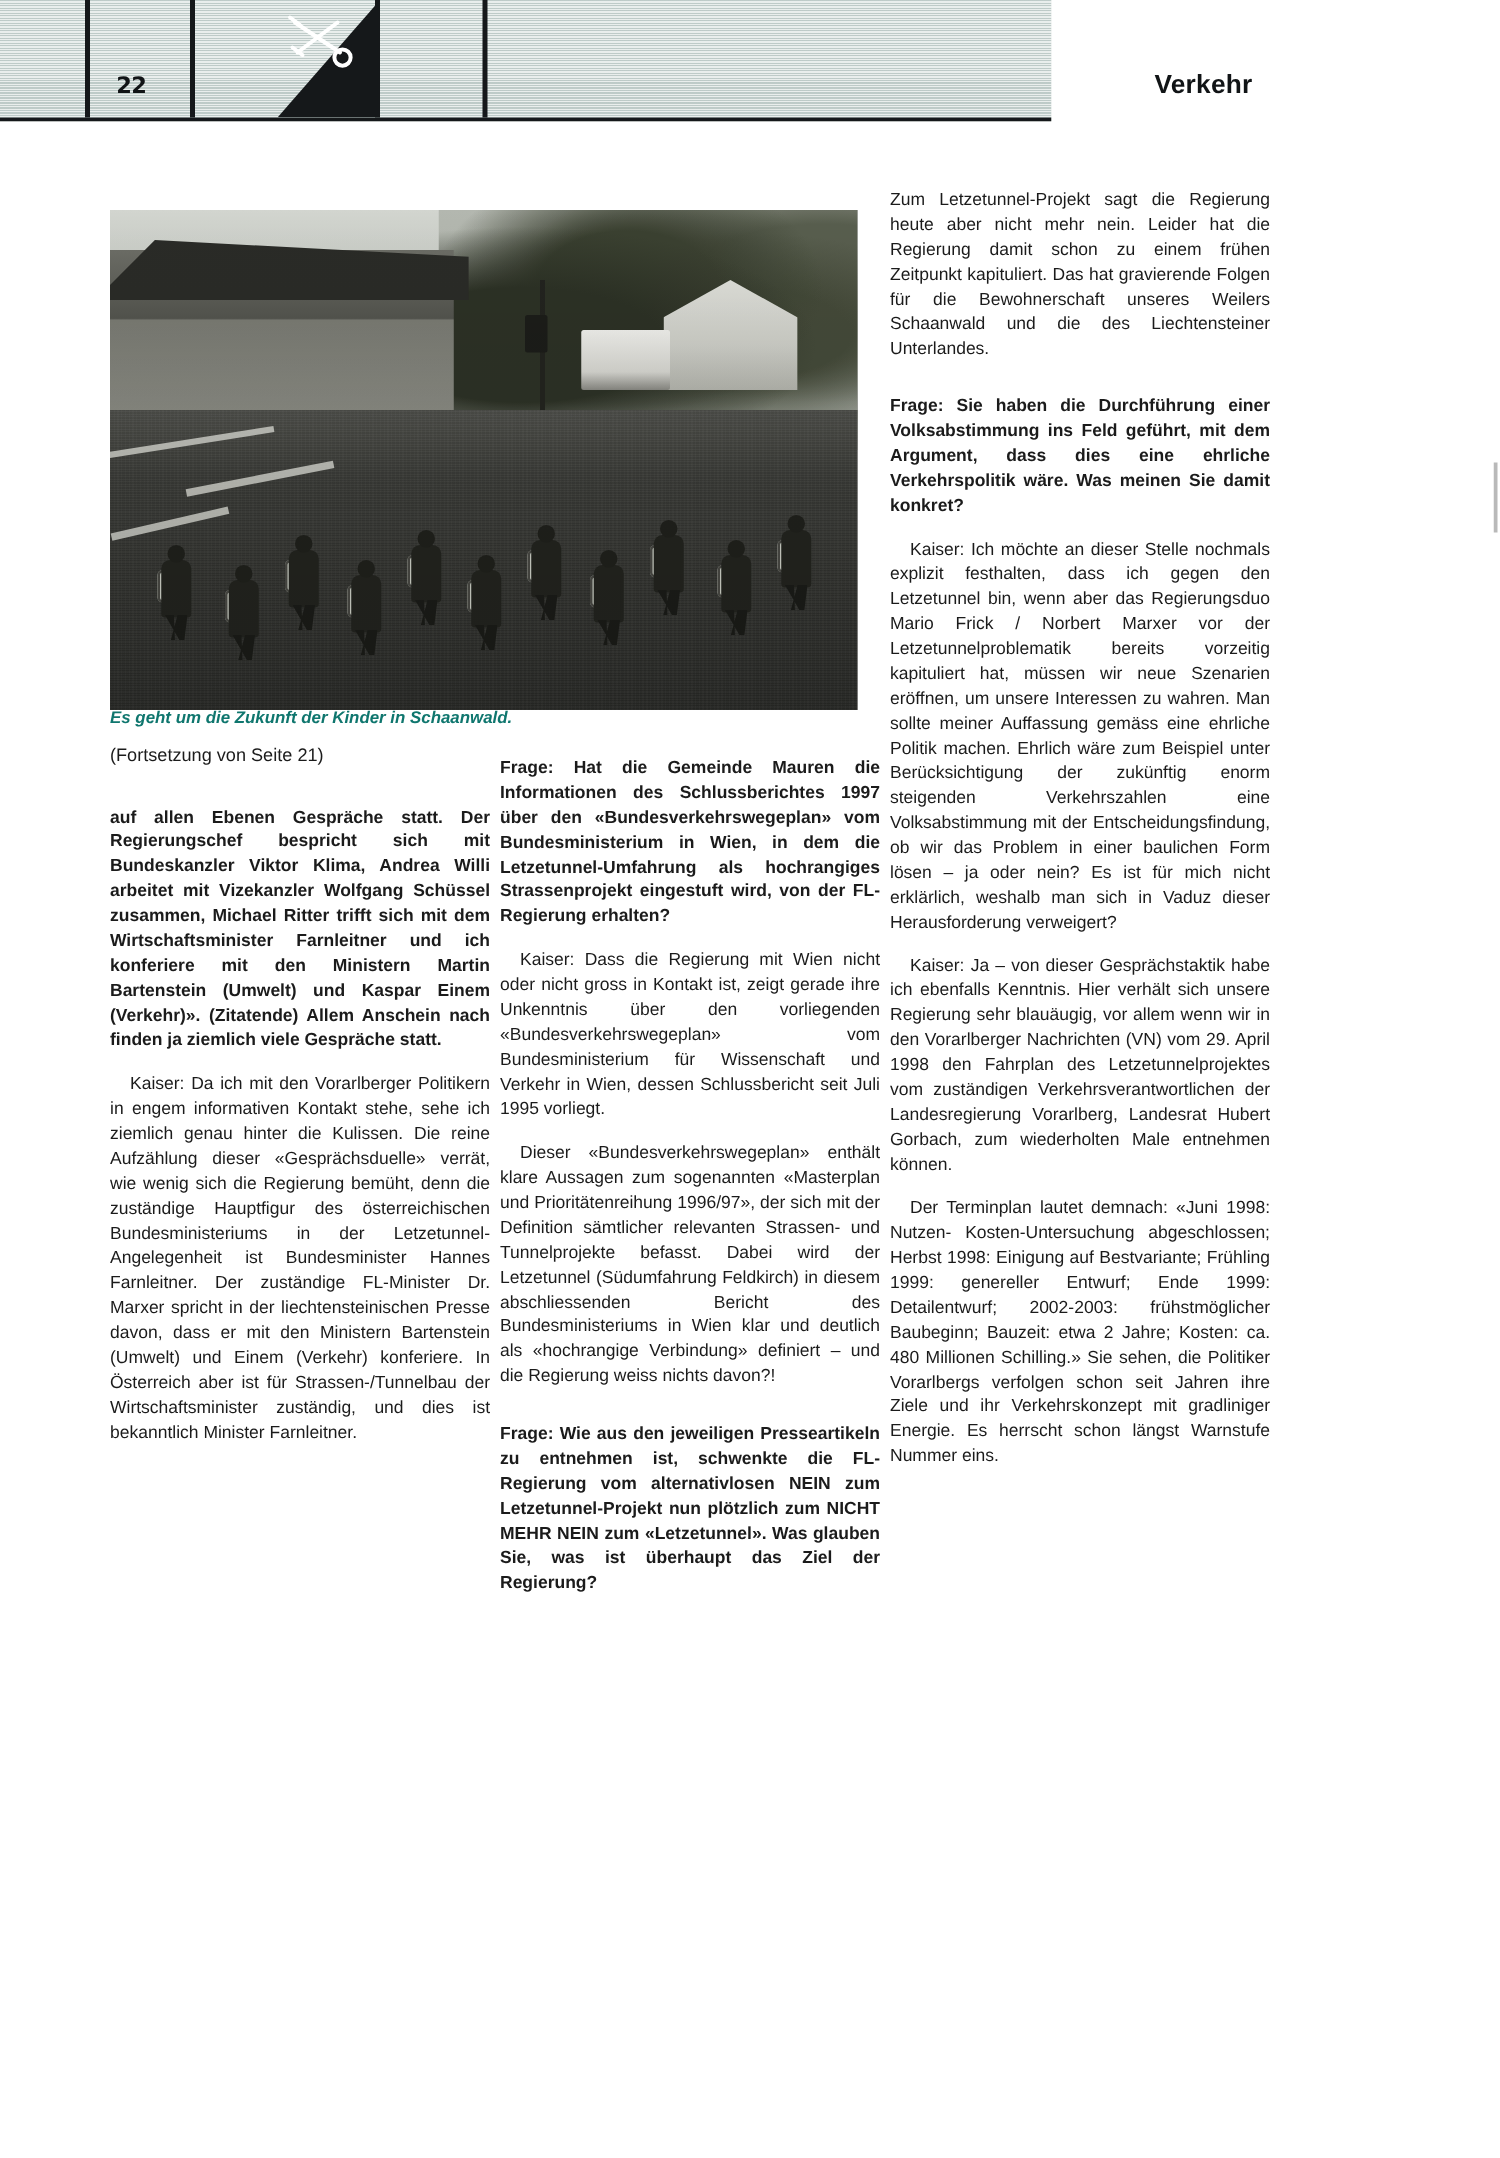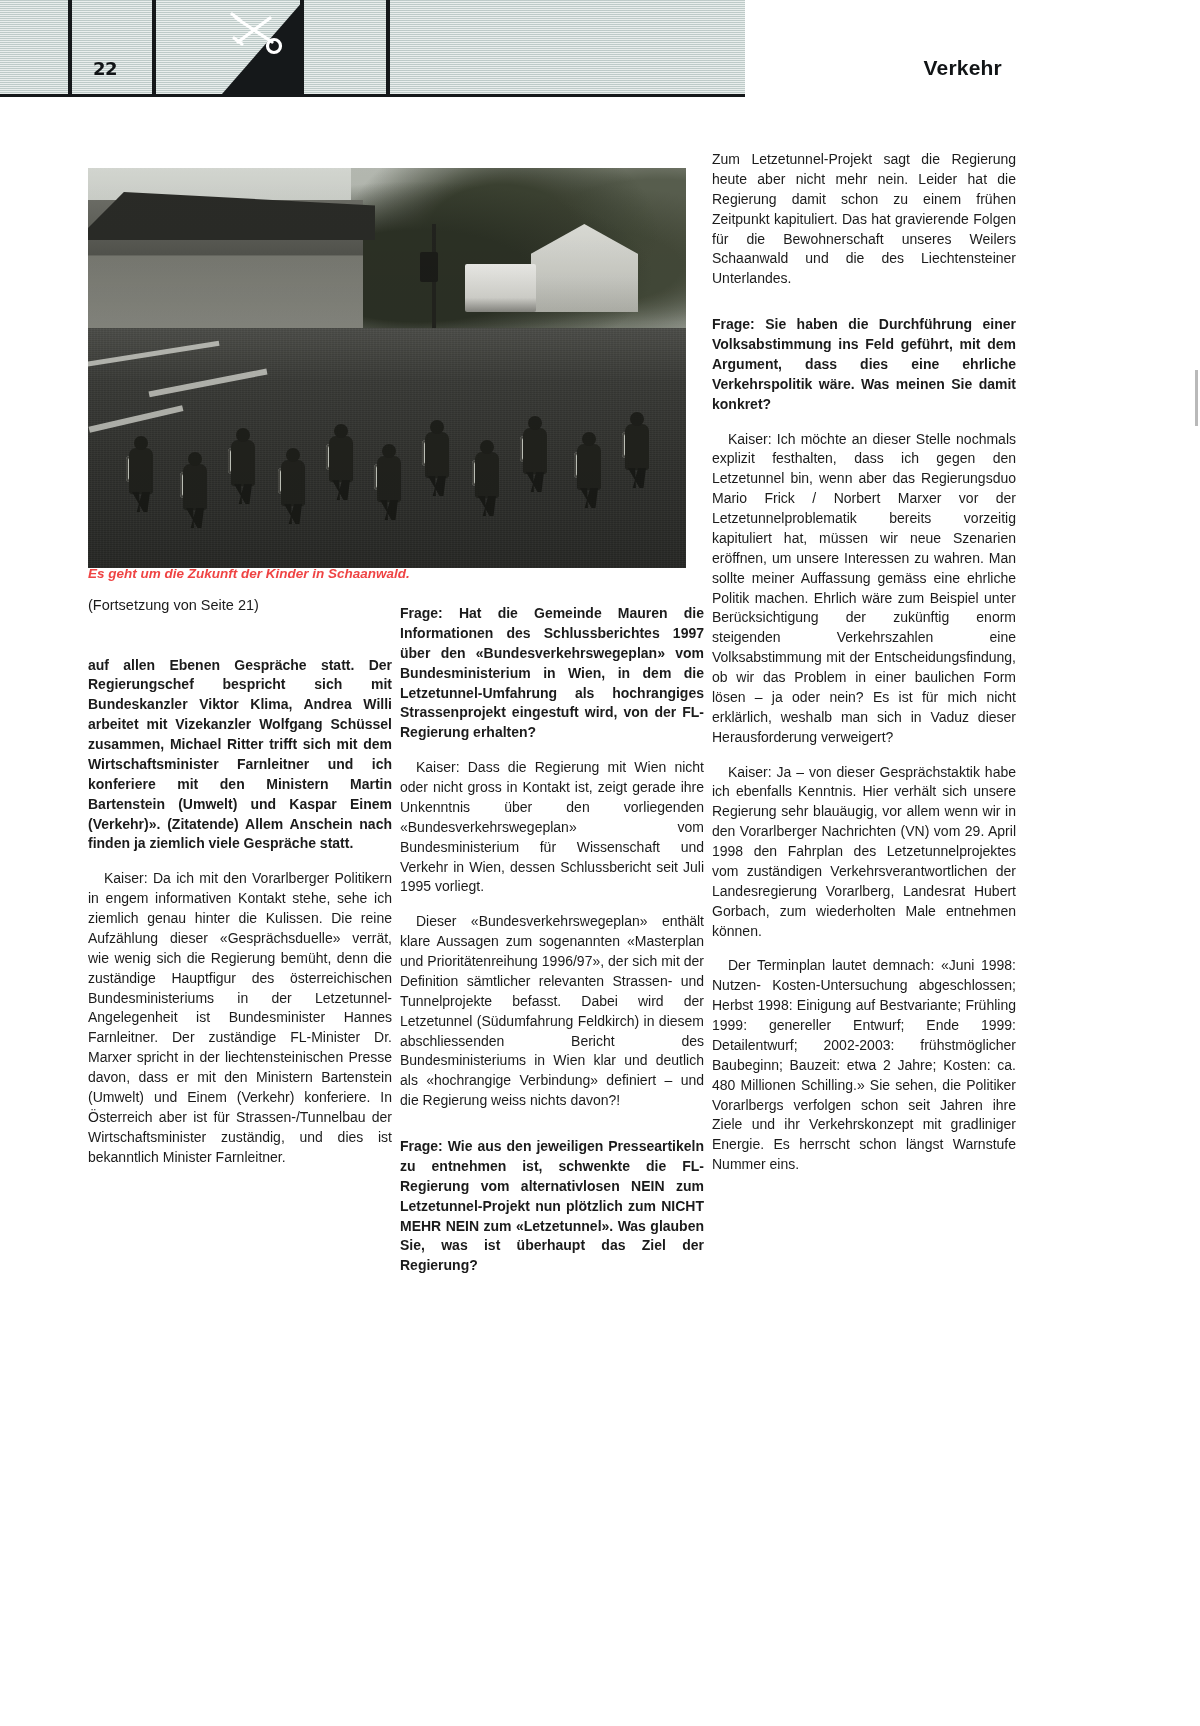--- a/index.html
+++ b/index.html
@@ -15,21 +15,21 @@
     font-family: "Liberation Sans", sans-serif;
     color: #1b1b1b;
     overflow: hidden;
   }
 
   
   .masthead {
     position: absolute;
     left: 0;
     top: 0;
-    width: 745px;
+    width: 841px;
     height: 97px;
     background: #cfd9d6;
     border-bottom: 3px solid #15181a;
     box-sizing: border-box;
   }
   .masthead-texture {
     position: absolute;
     inset: 0;
     background-image: repeating-linear-gradient(
         0deg,
@@ -203,21 +203,21 @@
   }
 
   .caption {
     position: absolute;
     left: 88px;
     top: 566px;
     width: 440px;
     font-size: 13.5px;
     font-style: italic;
     font-weight: bold;
-    color: #ef4444;
+    color: #0f766e;
   }
 
   
   .col {
     position: absolute;
     width: 304px;
     text-align: justify;
   }
   .col-left   { left: 88px;  top: 596px; }
   .col-mid    { left: 400px; top: 604px; }
@@ -228,21 +228,21 @@
     font-weight: bold;
     letter-spacing: -0.6px;
     line-height: 1.05;
     margin: 0 0 16px 0;
     text-align: left;
     color: #111416;
   }
   .subnote {
     font-size: 14.5px;
     line-height: 1.35;
-    margin: 0 0 40px 0;
+    margin: 0 0 28px 0;
     text-align: left;
   }
   p {
     margin: 0 0 0 0;
     font-size: 14px;
     line-height: 1.42;
     hyphens: auto;
     -webkit-hyphens: auto;
   }
   p + p { margin-top: 15px; }

